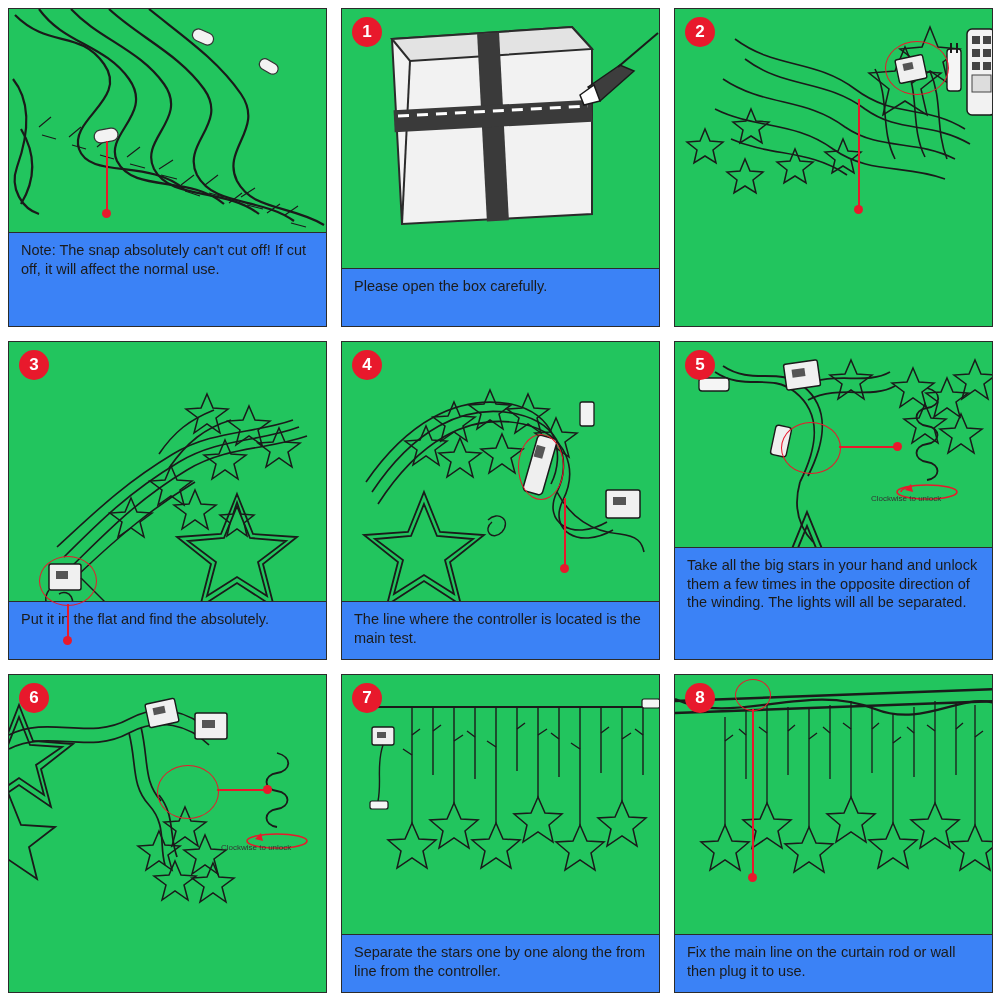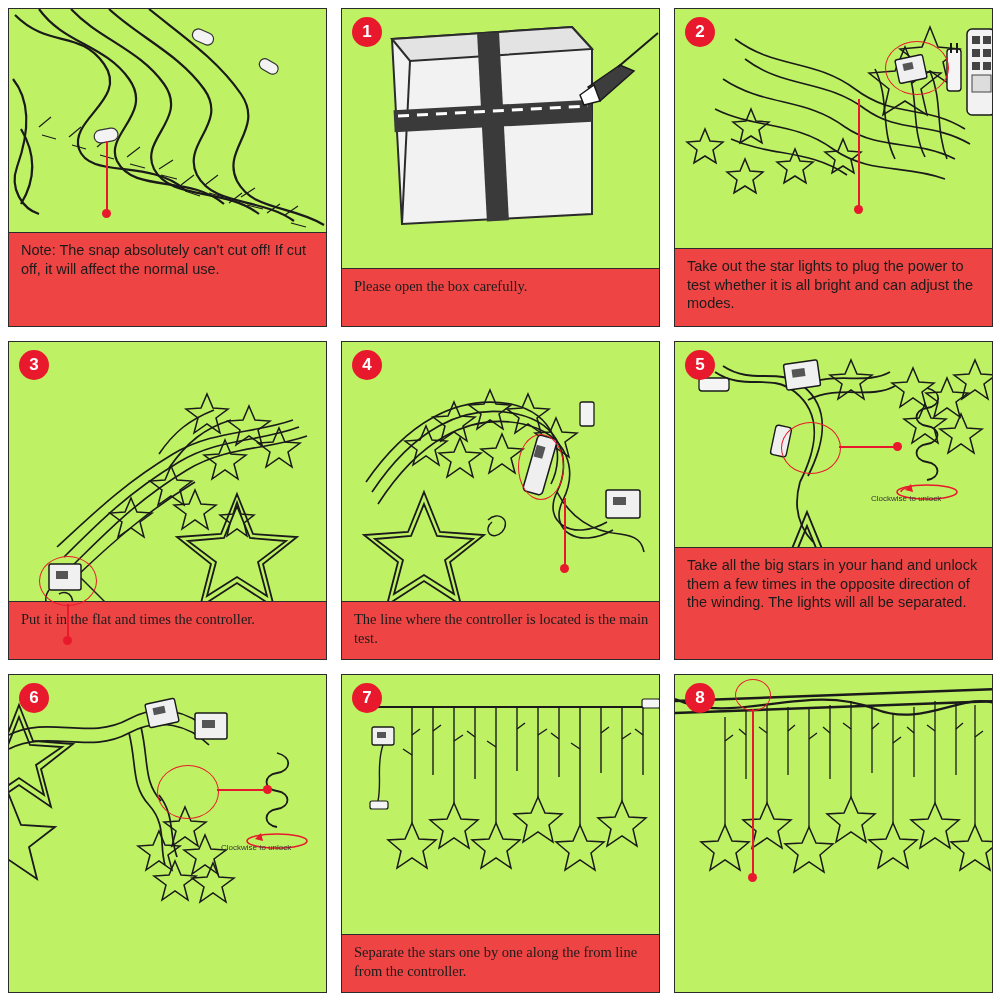--- a/index.html
+++ b/index.html
@@ -2,26 +2,26 @@
 <html><head>
 <meta charset="utf-8">
 <style>
   html,body{margin:0;padding:0;background:#ffffff;}
   body{width:1001px;height:1001px;font-family:"Liberation Sans",sans-serif;overflow:hidden;}
   .sheet{width:1001px;height:1001px;position:relative;background:#fff;}
   .grid{position:absolute;left:8px;top:8px;width:985px;height:985px;
         display:grid;grid-template-columns:repeat(3,1fr);grid-template-rows:repeat(3,1fr);
         gap:14px;}
   .panel{position:relative;border:1px solid #2b2b2b;background:#c9c9c9;overflow:hidden;}
-  .art{position:absolute;left:0;top:0;right:0;bottom:0;background:#bef264;}
-  .caption{position:absolute;left:0;right:0;bottom:0;background:#ef4444;
+  .art{position:absolute;left:0;top:0;right:0;bottom:0;background:#22c55e;}
+  .caption{position:absolute;left:0;right:0;bottom:0;background:#3b82f6;
            border-top:1px solid #2b2b2b;box-sizing:border-box;
            padding:8px 10px 8px 12px;color:#1b1b1b;font-size:14.5px;line-height:1.28;}
   .cap-h94{height:94px;}
-  .cap-h58{height:58px;font-family:Liberation Serif, serif;}
+  .cap-h58{height:58px;}
   .cap-h78{height:78px;}
   .cap-h112{height:112px;margin-top:33px;}
   .badge{position:absolute;left:10px;top:8px;width:30px;height:30px;border-radius:50%;
          background:#e8192c;color:#fff;font-size:17px;font-weight:bold;
          display:flex;align-items:center;justify-content:center;z-index:6;}
   .dot{position:absolute;width:9px;height:9px;border-radius:50%;background:#e8192c;z-index:5;}
   .ring{position:absolute;border:1.6px solid #e8192c;border-radius:50%;z-index:5;}
   .lead{position:absolute;background:#e8192c;z-index:4;}
   svg{position:absolute;left:0;top:0;}
   .tiny{position:absolute;font-size:8px;color:#333;z-index:6;}
@@ -135,21 +135,20 @@
               <rect x="308" y="40" width="8" height="8" fill="#444"></rect>
             <rect x="297" y="53" width="8" height="8" fill="#444"></rect>
               <rect x="308" y="53" width="8" height="8" fill="#444"></rect>
             <rect x="297" y="66" width="19" height="17" fill="#ddd" stroke="#444" stroke-width="1"></rect>
           </g>
         </svg>
         <div class="ring" style="left:210px;top:32px;width:62px;height:52px;"></div>
         <div class="lead" style="left:183px;top:90px;width:1.6px;height:110px;"></div>
         <div class="dot" style="left:179px;top:196px;"></div>
       </div>
-      <div class="caption cap-h78">Take out the star lights to plug the power to test whether it is all bright and can adjust the modes.</div>
     </div>
 
     <div class="panel">
       <div class="badge">3</div>
       <div class="art">
         <svg width="325" height="320" viewBox="0 0 325 320">
           <g fill="none" stroke="#1a1a1a" stroke-width="1.6">
             <path d="M55 215 C 90 180, 120 150, 170 120 C 210 96, 250 100, 290 85"></path>
             <path d="M62 225 C 98 190, 128 158, 178 128 C 218 104, 258 108, 298 94"></path>
             <path d="M48 205 C 84 172, 114 142, 164 112 C 204 88, 244 92, 284 78"></path>
@@ -179,21 +178,21 @@
             <rect x="47" y="229" width="12" height="8" fill="#555"></rect>
             <path d="M40 248 C 30 262, 45 276, 58 268 C 70 260, 60 246, 50 252" fill="none" stroke="#1a1a1a" stroke-width="1.5"></path>
             <rect x="100" y="262" width="26" height="11" rx="3" fill="#f5f5f5" stroke="#1a1a1a" stroke-width="1.3"></rect>
             <path d="M72 236 L100 264" stroke="#1a1a1a" stroke-width="1.5"></path>
           </g>
         </svg>
         <div class="ring" style="left:30px;top:214px;width:56px;height:48px;"></div>
         <div class="lead" style="left:58px;top:262px;width:1.6px;height:36px;"></div>
         <div class="dot" style="left:54px;top:294px;"></div>
       </div>
-      <div class="caption cap-h58">Put it in the flat and times the controller.</div>
+      <div class="caption cap-h58">Put it in the flat and find the absolutely.</div>
     </div>
 
     <div class="panel">
       <div class="badge">4</div>
       <div class="art">
         <svg width="325" height="320" viewBox="0 0 325 320">
           <g fill="none" stroke="#1a1a1a" stroke-width="1.6">
             <path d="M30 150 C 70 90, 120 60, 175 72 C 220 82, 230 120, 215 150 C 200 180, 230 200, 265 180"></path>
             <path d="M36 162 C 76 100, 126 70, 181 82 C 226 92, 236 128, 221 158 C 206 188, 236 208, 271 188"></path>
             <path d="M24 140 C 64 82, 114 52, 169 62 C 214 72, 224 112, 209 142"></path>
@@ -403,16 +402,17 @@
             <polygon points="300,150 307,166 324,167 311,178 315,195 300,185 285,195 289,178 276,167 293,166"></polygon>
             <polygon points="92,128 99,144 116,145 103,156 107,173 92,163 77,173 81,156 68,145 85,144"></polygon>
             <polygon points="176,122 183,138 200,139 187,150 191,167 176,157 161,167 165,150 152,139 169,138"></polygon>
             <polygon points="260,128 267,144 284,145 271,156 275,173 260,163 245,173 249,156 236,145 253,144"></polygon>
           </g>
         </svg>
         <div class="ring" style="left:60px;top:4px;width:34px;height:30px;"></div>
         <div class="lead" style="left:77px;top:34px;width:1.6px;height:168px;"></div>
         <div class="dot" style="left:73px;top:198px;"></div>
       </div>
+      <div class="caption cap-h58">Fix the main line on the curtain rod or wall then plug it to use.</div>
     </div>
 
   </div>
 </div>
 
 </body></html>

